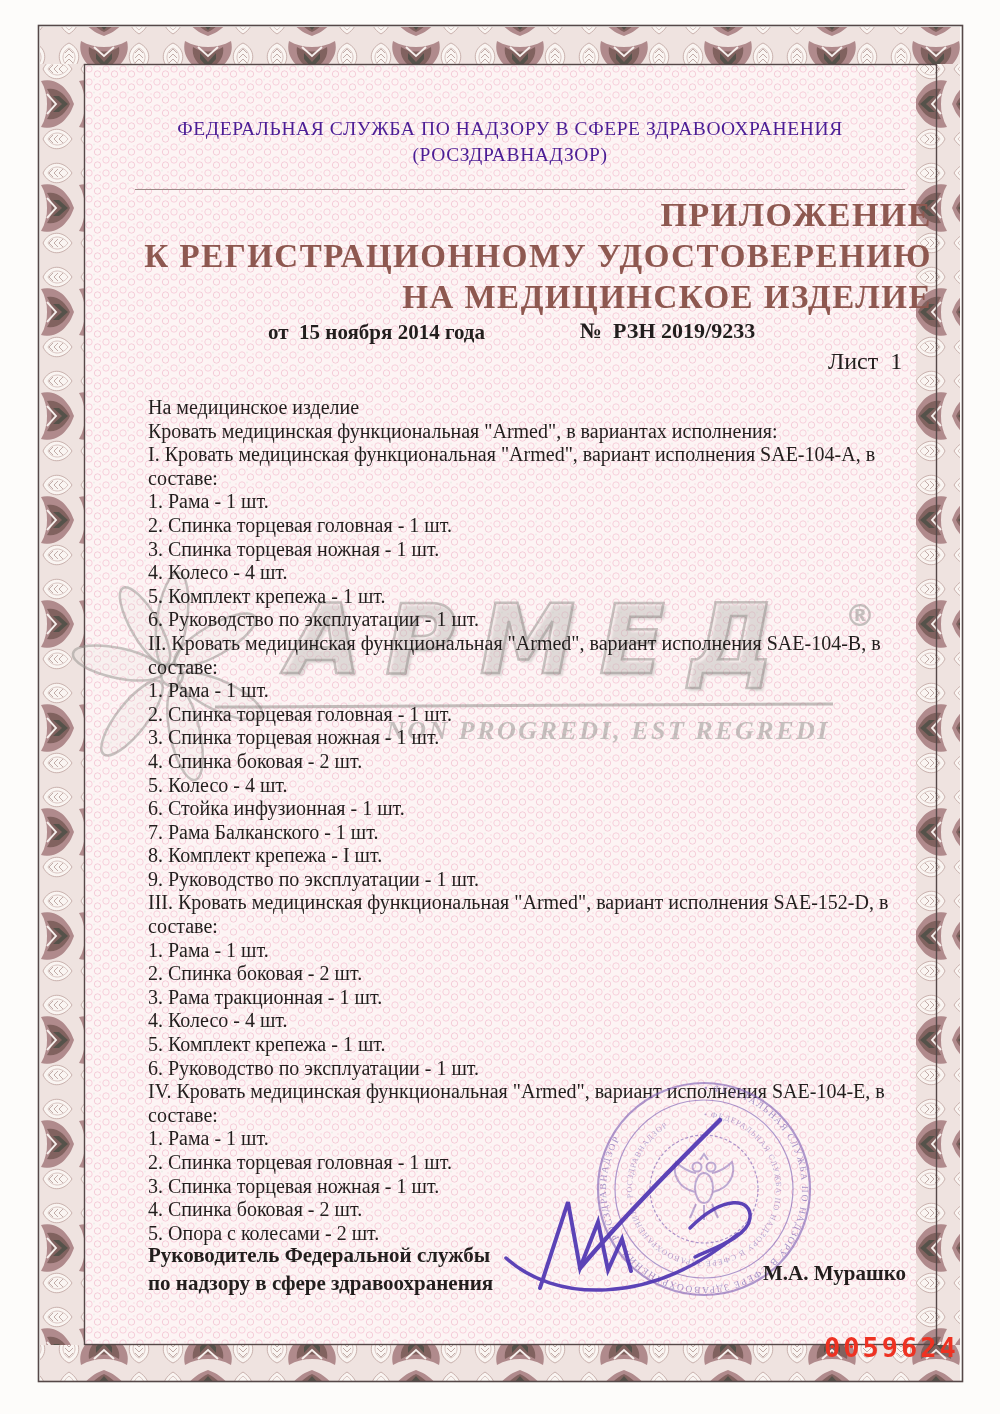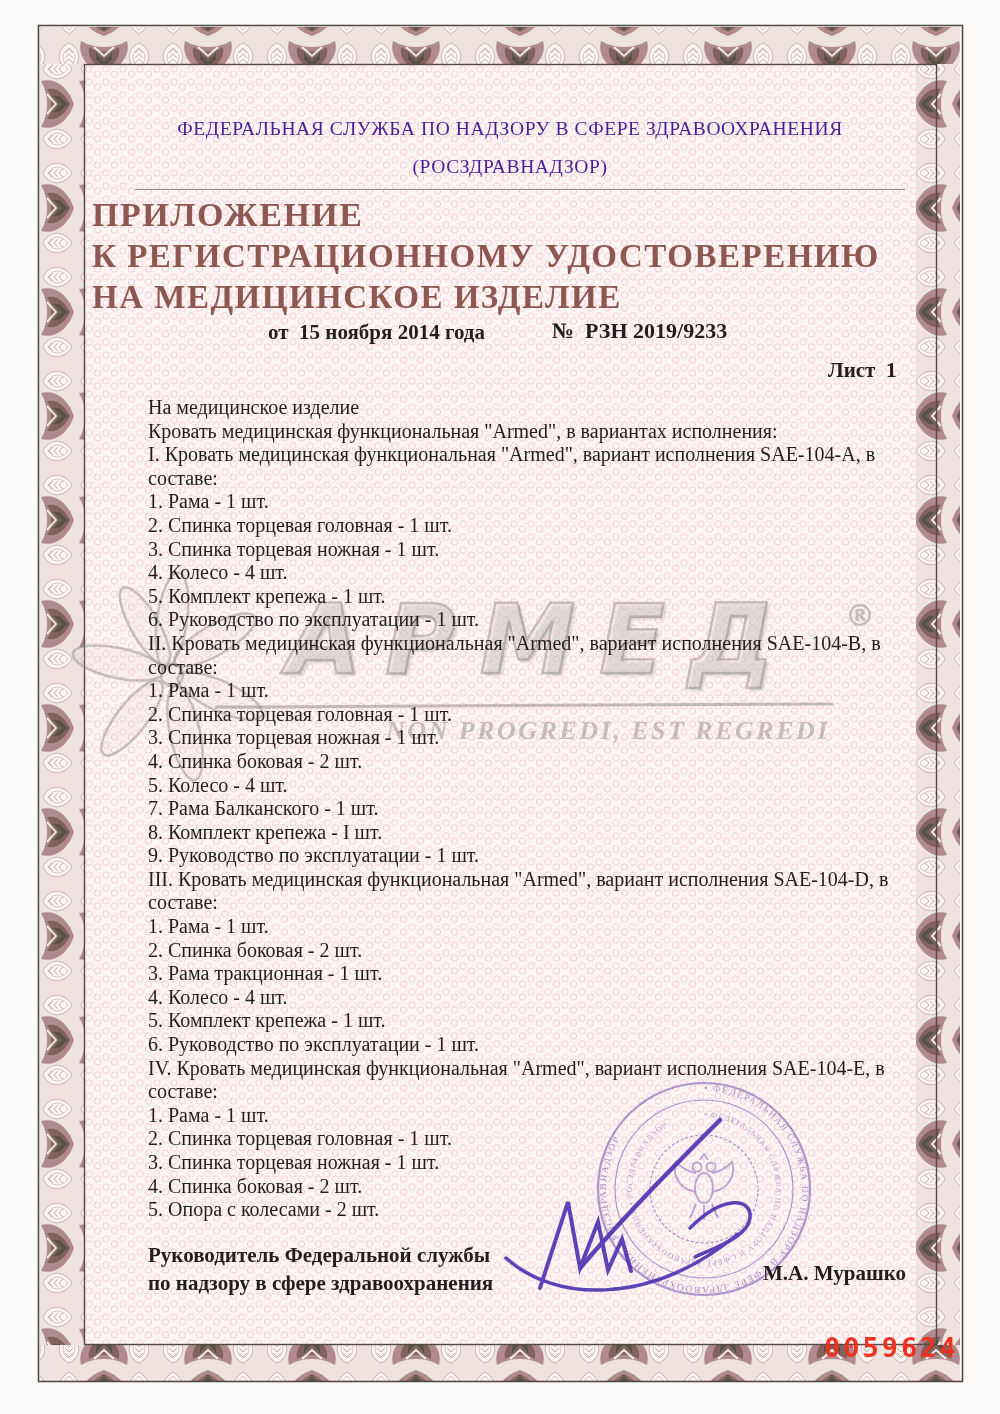--- a/index.html
+++ b/index.html
@@ -3,28 +3,28 @@
 <meta charset="utf-8">
 <style>
   html,body{margin:0;padding:0;background:#ffffff;}
   .page{position:relative;width:1000px;height:1414px;background:#fdfcfa;overflow:hidden;
         font-family:"Liberation Serif","DejaVu Serif",serif;color:#221e1d;}
   .layer{position:absolute;left:0;top:0;}
   
   .hdr-line{position:absolute;left:100px;width:820px;text-align:center;
             color:#4c1d95;font-size:19.5px;letter-spacing:0.6px;}
   .divider{position:absolute;left:135px;top:189px;width:770px;height:1px;background:#9a8a86;}
-  .title-line{position:absolute;left:92px;width:820px;text-align:left;
+  .title-line{position:absolute;left:112px;width:820px;text-align:right;
               color:#8e5850;font-weight:bold;letter-spacing:1.5px;}
   .t1{top:196px;font-size:34px;}
   .t2{top:238px;font-size:33px;}
   .t3{top:279px;font-size:33px;}
   .date-label{position:absolute;left:268px;top:320px;font-size:21px;font-weight:bold;white-space:pre;}
-  .number-label{position:absolute;left:552px;top:318px;font-size:22px;font-weight:bold;white-space:pre;font-family:Liberation Serif, serif;}
-  .sheet-label{position:absolute;left:828px;top:358px;font-size:21px;font-weight:bold;white-space:pre;}
+  .number-label{position:absolute;left:580px;top:318px;font-size:22px;font-weight:bold;white-space:pre;font-family:Liberation Serif, serif;}
+  .sheet-label{position:absolute;left:828px;top:348px;font-size:24px;font-weight:normal;white-space:pre;}
   
   .body{position:absolute;left:148px;top:396px;width:763px;font-size:20px;z-index:2;}
   .line{line-height:23.6px;}
   .bold{font-weight:normal;}
   
   .wm-brand{position:absolute;left:287px;top:592px;z-index:1;
             font-family:"DejaVu Sans","Liberation Sans",sans-serif;
             font-weight:bold;font-style:italic;font-size:96px;line-height:96px;
             letter-spacing:24px;color:rgba(224,220,216,0.30);
             -webkit-text-stroke:2.5px rgba(126,123,119,0.42);
@@ -124,21 +124,21 @@
       <circle cx="102" cy="107" r="11"></circle>
     </g>
   </svg>
 
   <div class="wm-brand">АРМЕД</div>
   <div class="wm-reg">®</div>
   <div class="wm-rule"></div>
   <div class="wm-motto">NON PROGREDI, EST REGREDI</div>
 
   <div class="hdr-line" style="top:118px">ФЕДЕРАЛЬНАЯ СЛУЖБА ПО НАДЗОРУ В СФЕРЕ ЗДРАВООХРАНЕНИЯ</div>
-  <div class="hdr-line" style="top:156px">(РОСЗДРАВНАДЗОР)</div>
+  <div class="hdr-line" style="top:144px">(РОСЗДРАВНАДЗОР)</div>
   <div class="divider"></div>
   <div class="title-line t1">ПРИЛОЖЕНИЕ</div>
   <div class="title-line t2">К РЕГИСТРАЦИОННОМУ УДОСТОВЕРЕНИЮ</div>
   <div class="title-line t3">НА МЕДИЦИНСКОЕ ИЗДЕЛИЕ</div>
   <div class="date-label">от  15 ноября 2014 года</div>
   <div class="number-label">№  РЗН 2019/9233</div>
   <div class="sheet-label">Лист  1</div>
 
   <div class="body">
     <div class="line">На медицинское изделие</div>
@@ -154,27 +154,28 @@
       <div class="line">6. Руководство по эксплуатации - 1 шт.</div>
     </div>
 
     <div>
       <div class="line">II. Кровать медицинская функциональная "Armed", вариант исполнения SAE-104-B, в составе:</div>
       <div class="line">1. Рама - 1 шт.</div>
       <div class="line">2. Спинка торцевая головная - 1 шт.</div>
       <div class="line">3. Спинка торцевая ножная - 1 шт.</div>
       <div class="line">4. Спинка боковая - 2 шт.</div>
       <div class="line">5. Колесо - 4 шт.</div>
+      <div class="line">6. Стойка инфузионная - 1 шт.</div>
       <div class="line">7. Рама Балканского - 1 шт.</div>
       <div class="line">8. Комплект крепежа - I шт.</div>
       <div class="line">9. Руководство по эксплуатации - 1 шт.</div>
     </div>
 
     <div>
-      <div class="line">III. Кровать медицинская функциональная "Armed", вариант исполнения SAE-104-D, в составе:</div>
+      <div class="line">III. Кровать медицинская функциональная "Armed", вариант исполнения SAE-152-D, в составе:</div>
       <div class="line">1. Рама - 1 шт.</div>
       <div class="line">2. Спинка боковая - 2 шт.</div>
       <div class="line">3. Рама тракционная - 1 шт.</div>
       <div class="line">4. Колесо - 4 шт.</div>
       <div class="line">5. Комплект крепежа - 1 шт.</div>
       <div class="line">6. Руководство по эксплуатации - 1 шт.</div>
     </div>
 
     <div>
       <div class="line">IV. Кровать медицинская функциональная "Armed", вариант исполнения SAE-104-E, в составе:</div>

